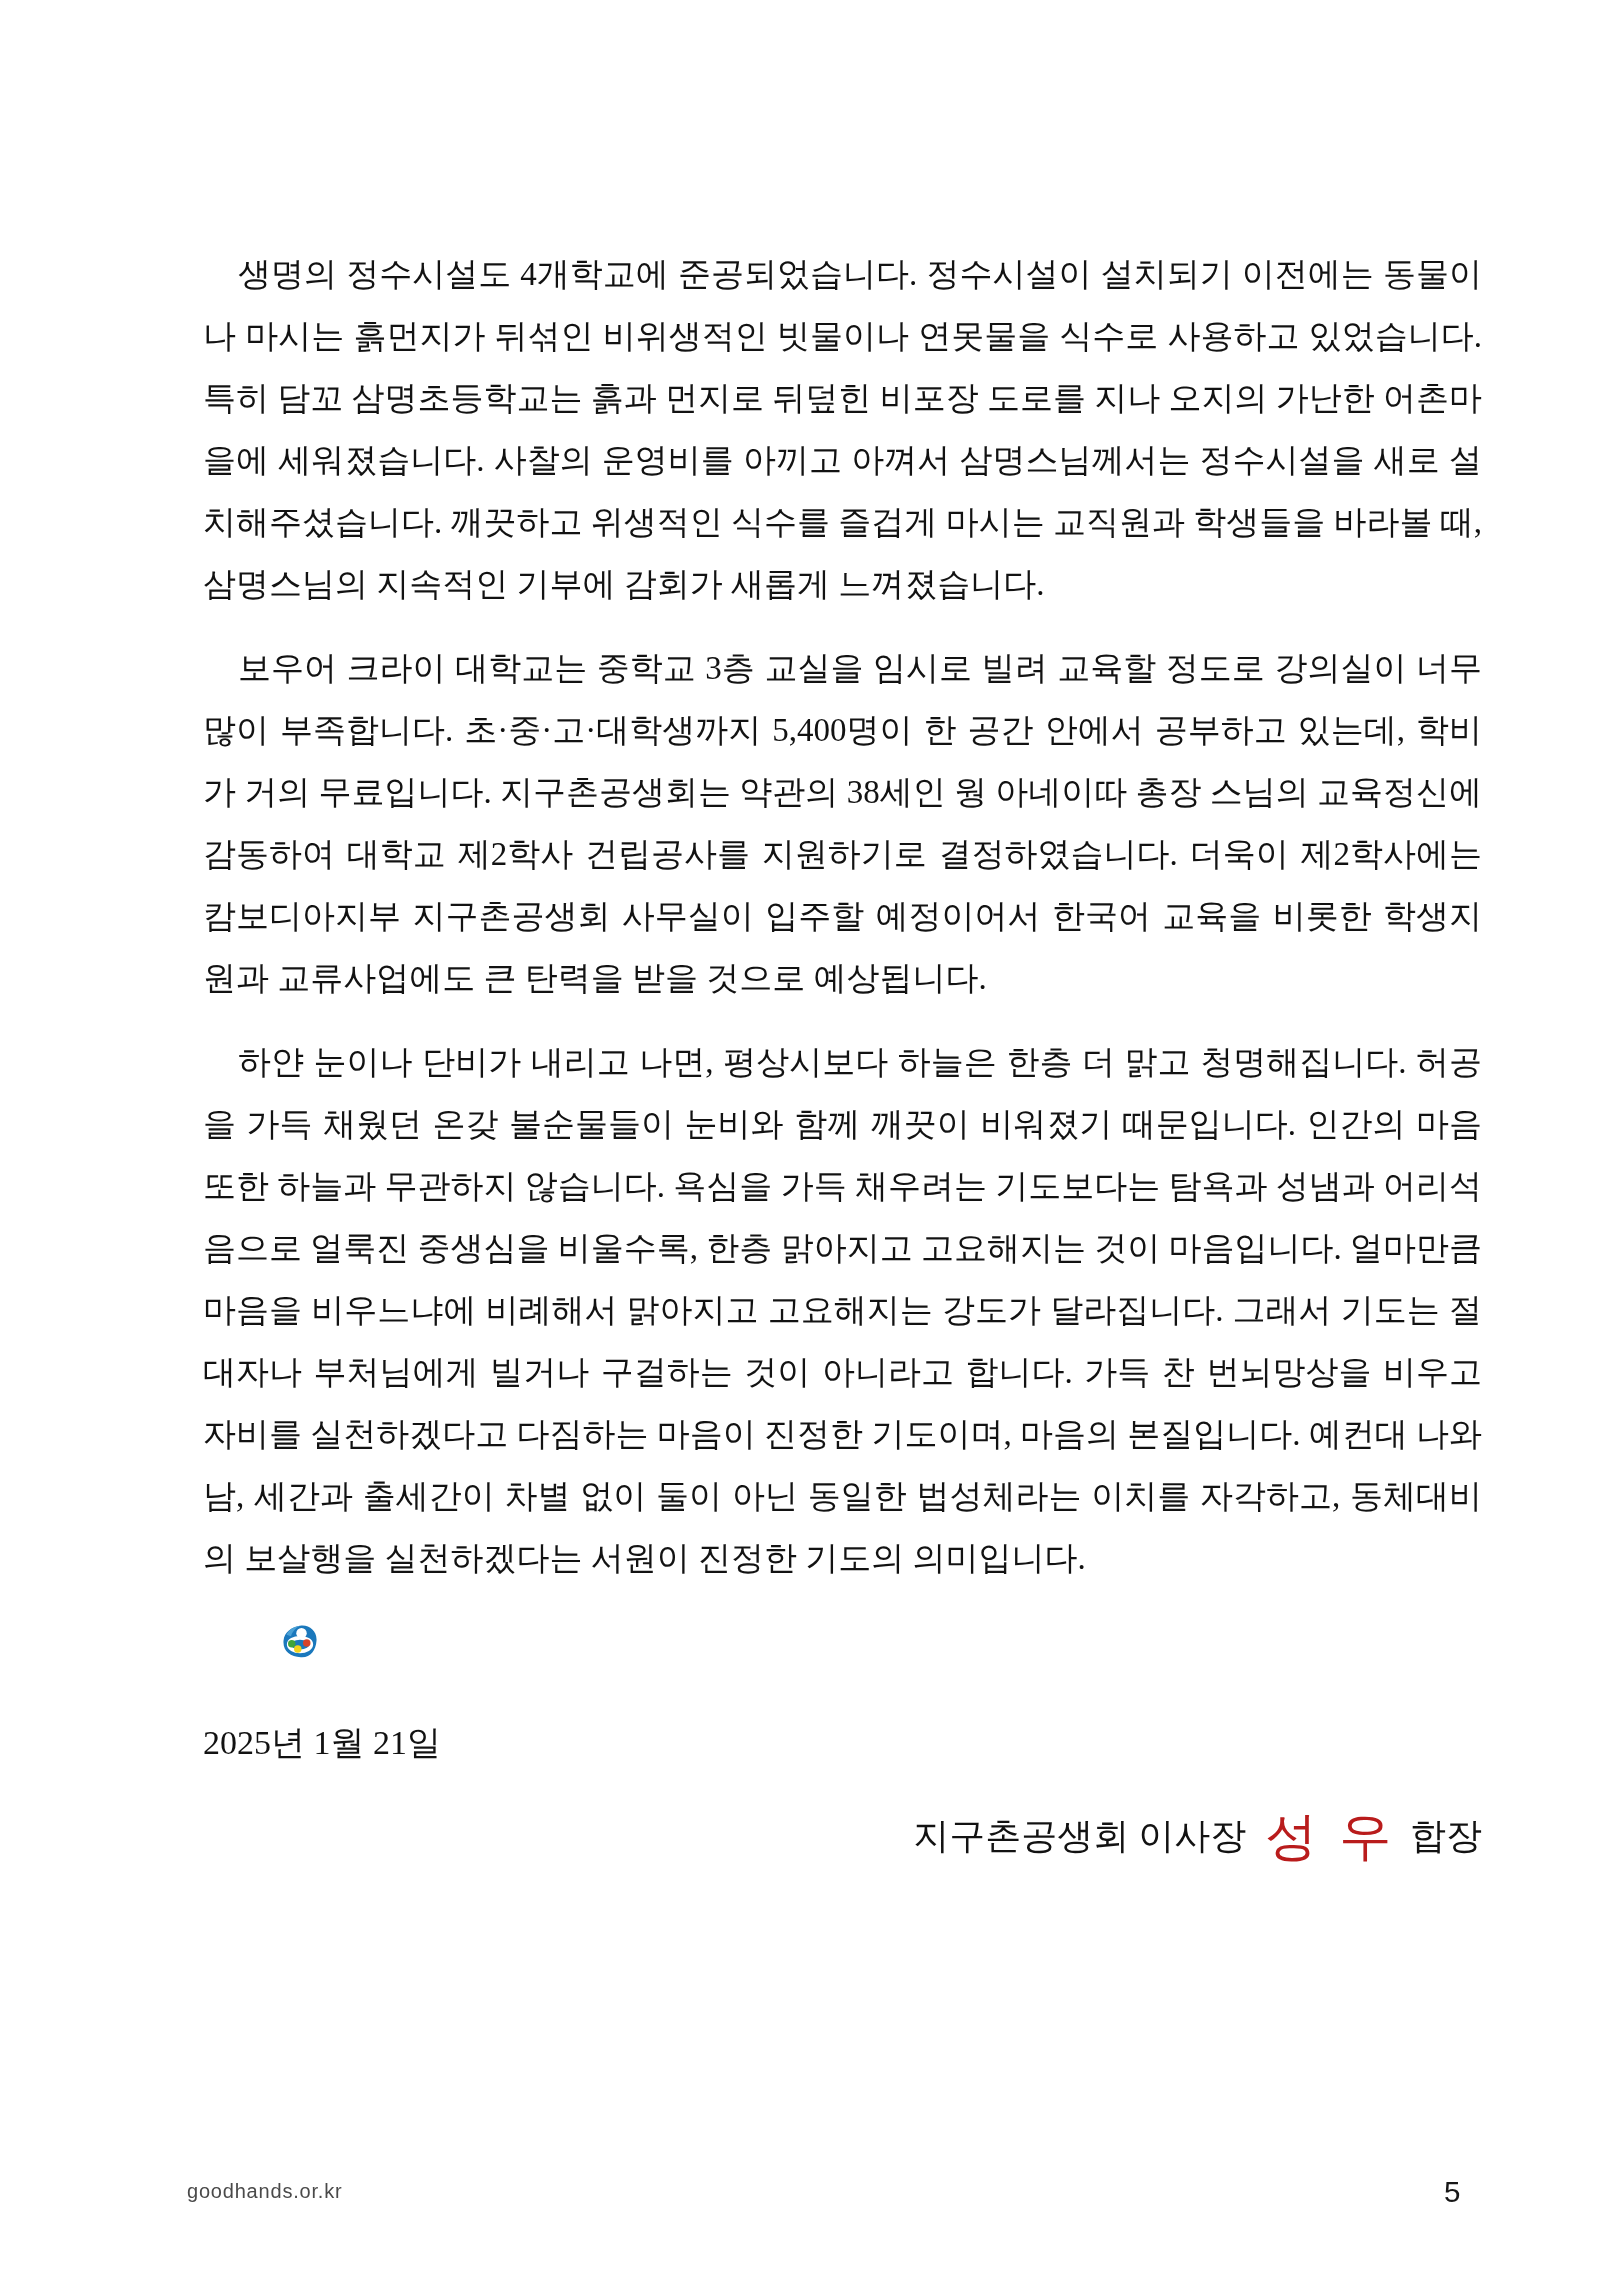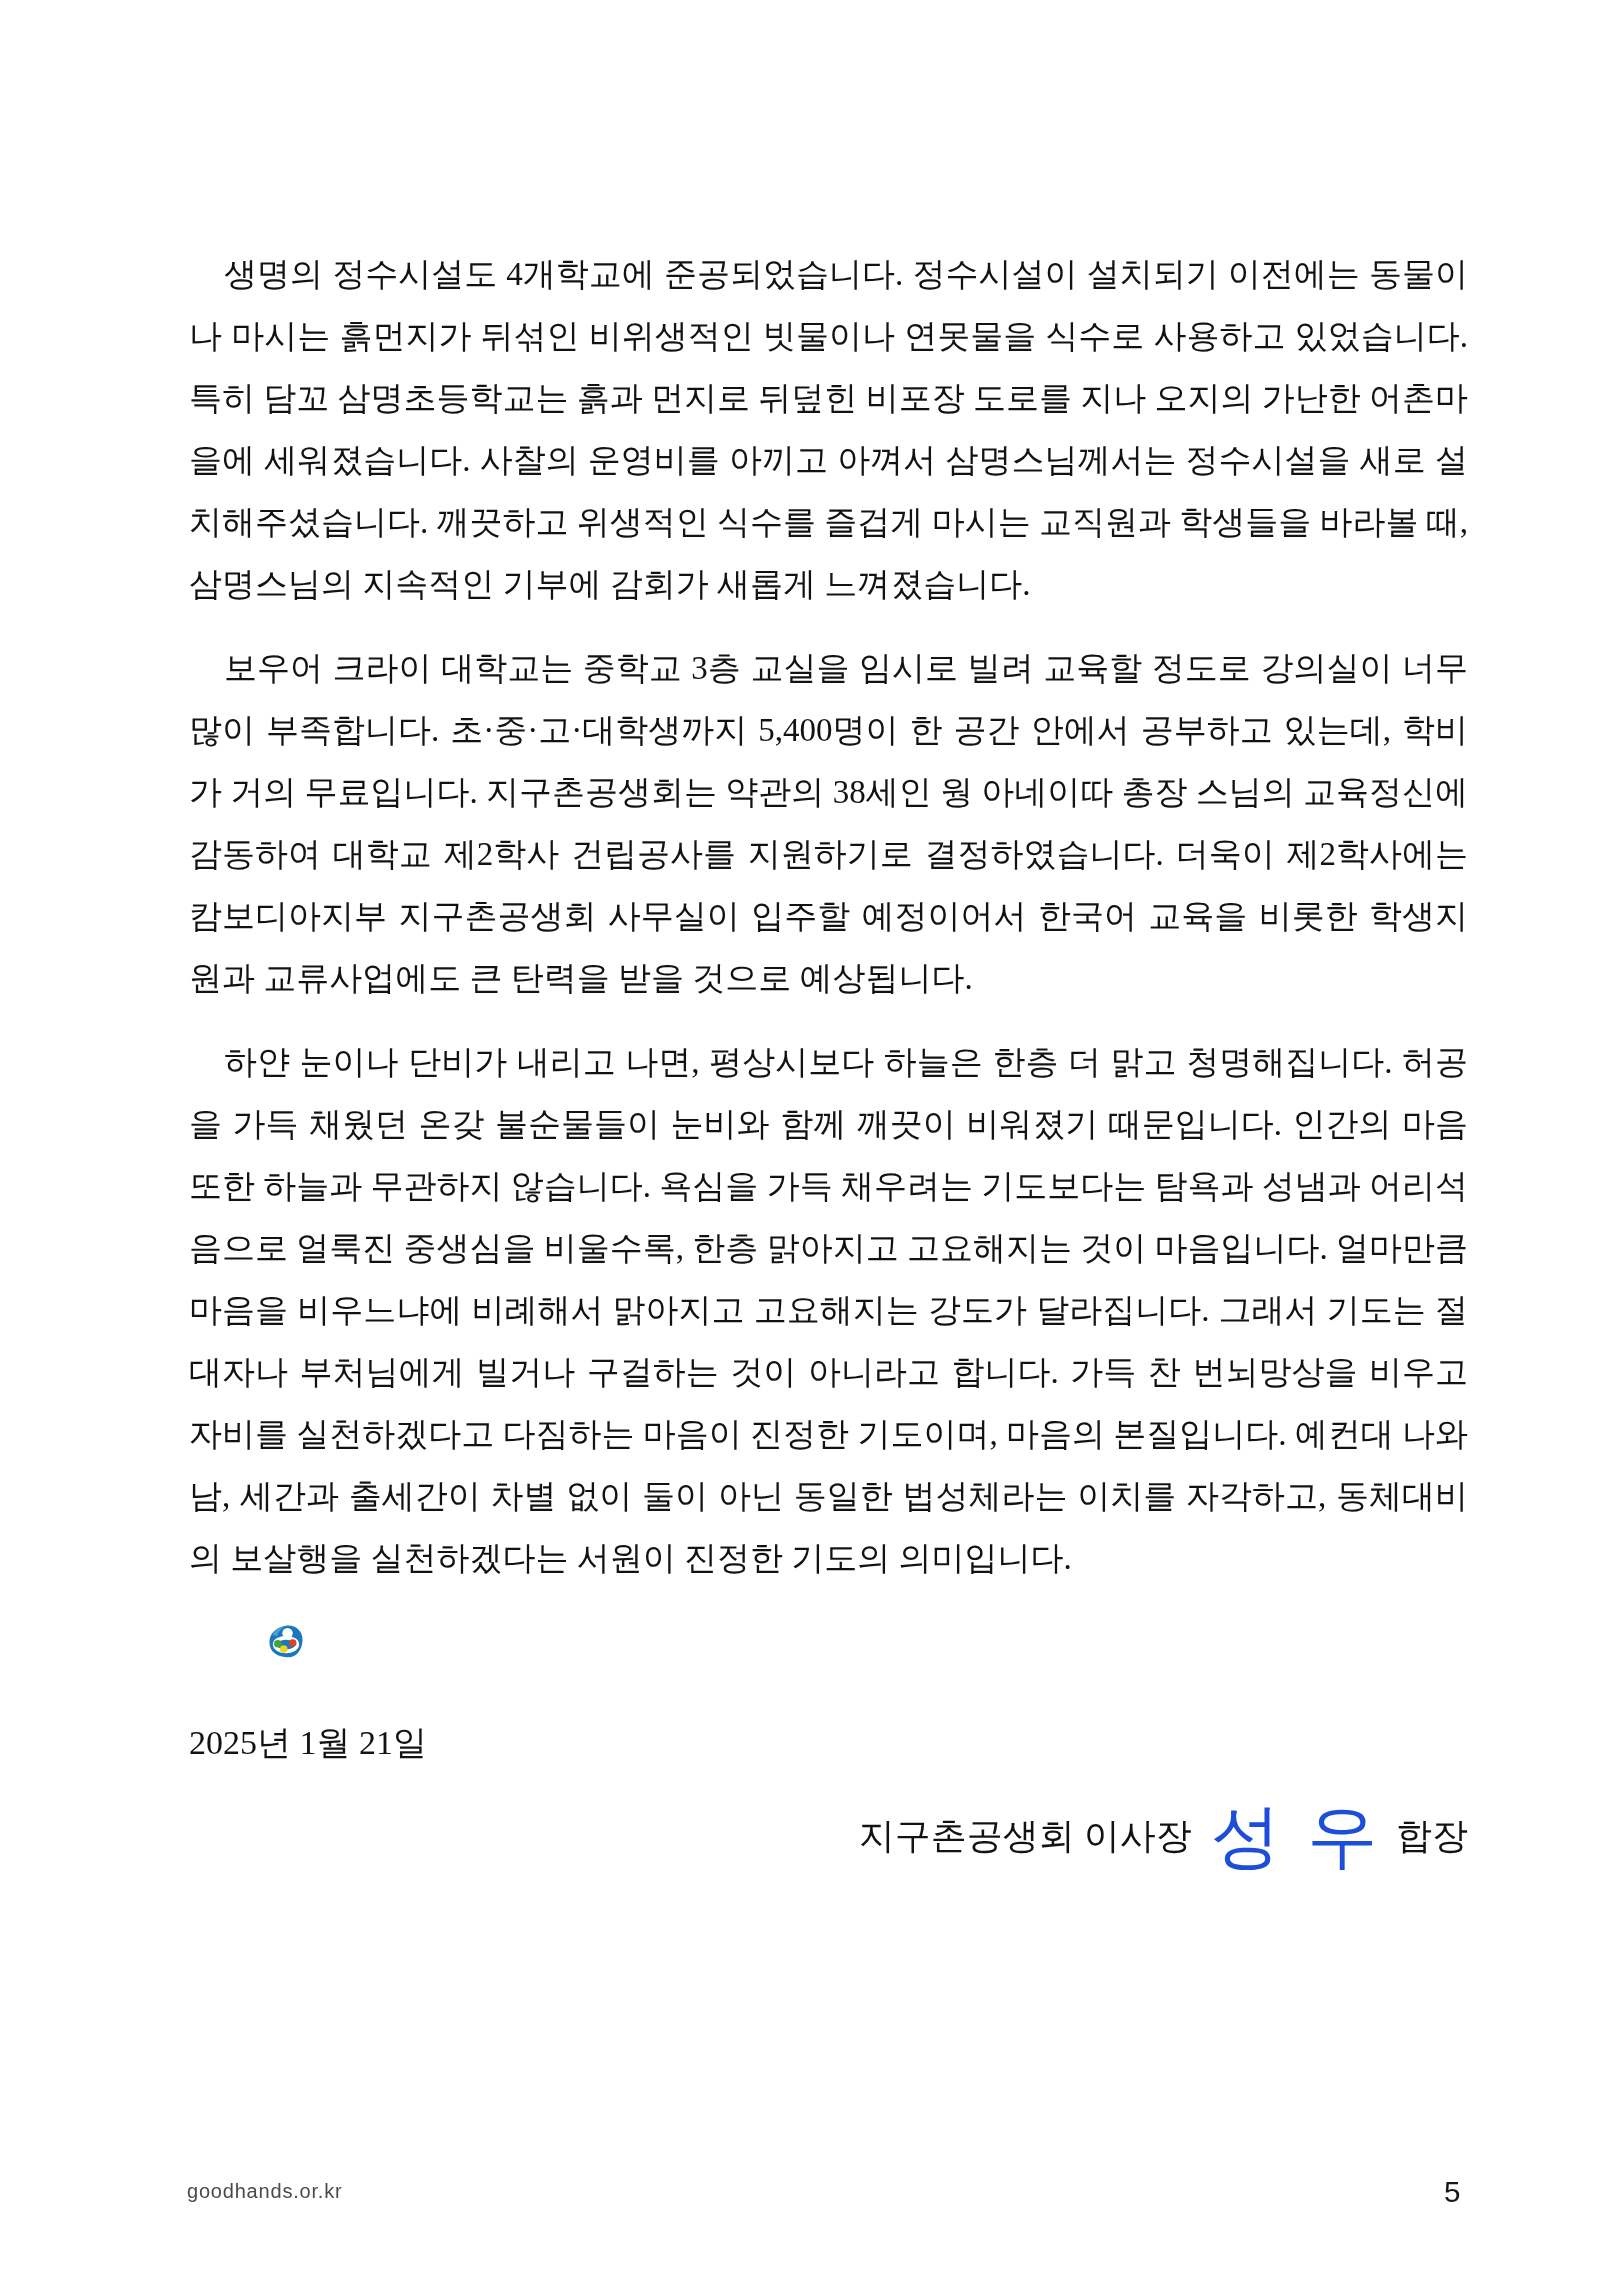--- a/index.html
+++ b/index.html
@@ -11,21 +11,21 @@
     position: relative;
     width: 1611px;
     height: 2295px;
     background: #ffffff;
     font-family: "Liberation Serif", "DejaVu Serif", serif;
     color: #121212;
     overflow: hidden;
   }
   .content {
     position: absolute;
-    left: 189px;
+    left: 203px;
     top: 243px;
     width: 1279px;
   }
   .para {
     margin: 0 0 22px 0;
     font-size: 33px;
     line-height: 62px;
     text-align: justify;
     text-indent: 35px;
     word-break: normal;
@@ -51,25 +51,25 @@
     justify-content: flex-end;
     align-items: center;
     height: 87px;
   }
   .sig-label {
     font-size: 36px;
     line-height: 47px;
     color: #121212;
   }
   .sig-name {
-    font-size: 70px;
+    font-size: 52px;
     line-height: 87px;
     margin: 0 14px 0 18.7px;
     letter-spacing: 4.7px;
-    color: #1d4ed8;
+    color: #b91c1c;
   }
   .footer-website {
     position: absolute;
     left: 187px;
     top: 2180px;
     font-family: "Liberation Sans", "DejaVu Sans", sans-serif;
     font-size: 20px;
     letter-spacing: 0.8px;
     color: #4a4a4a;
   }

